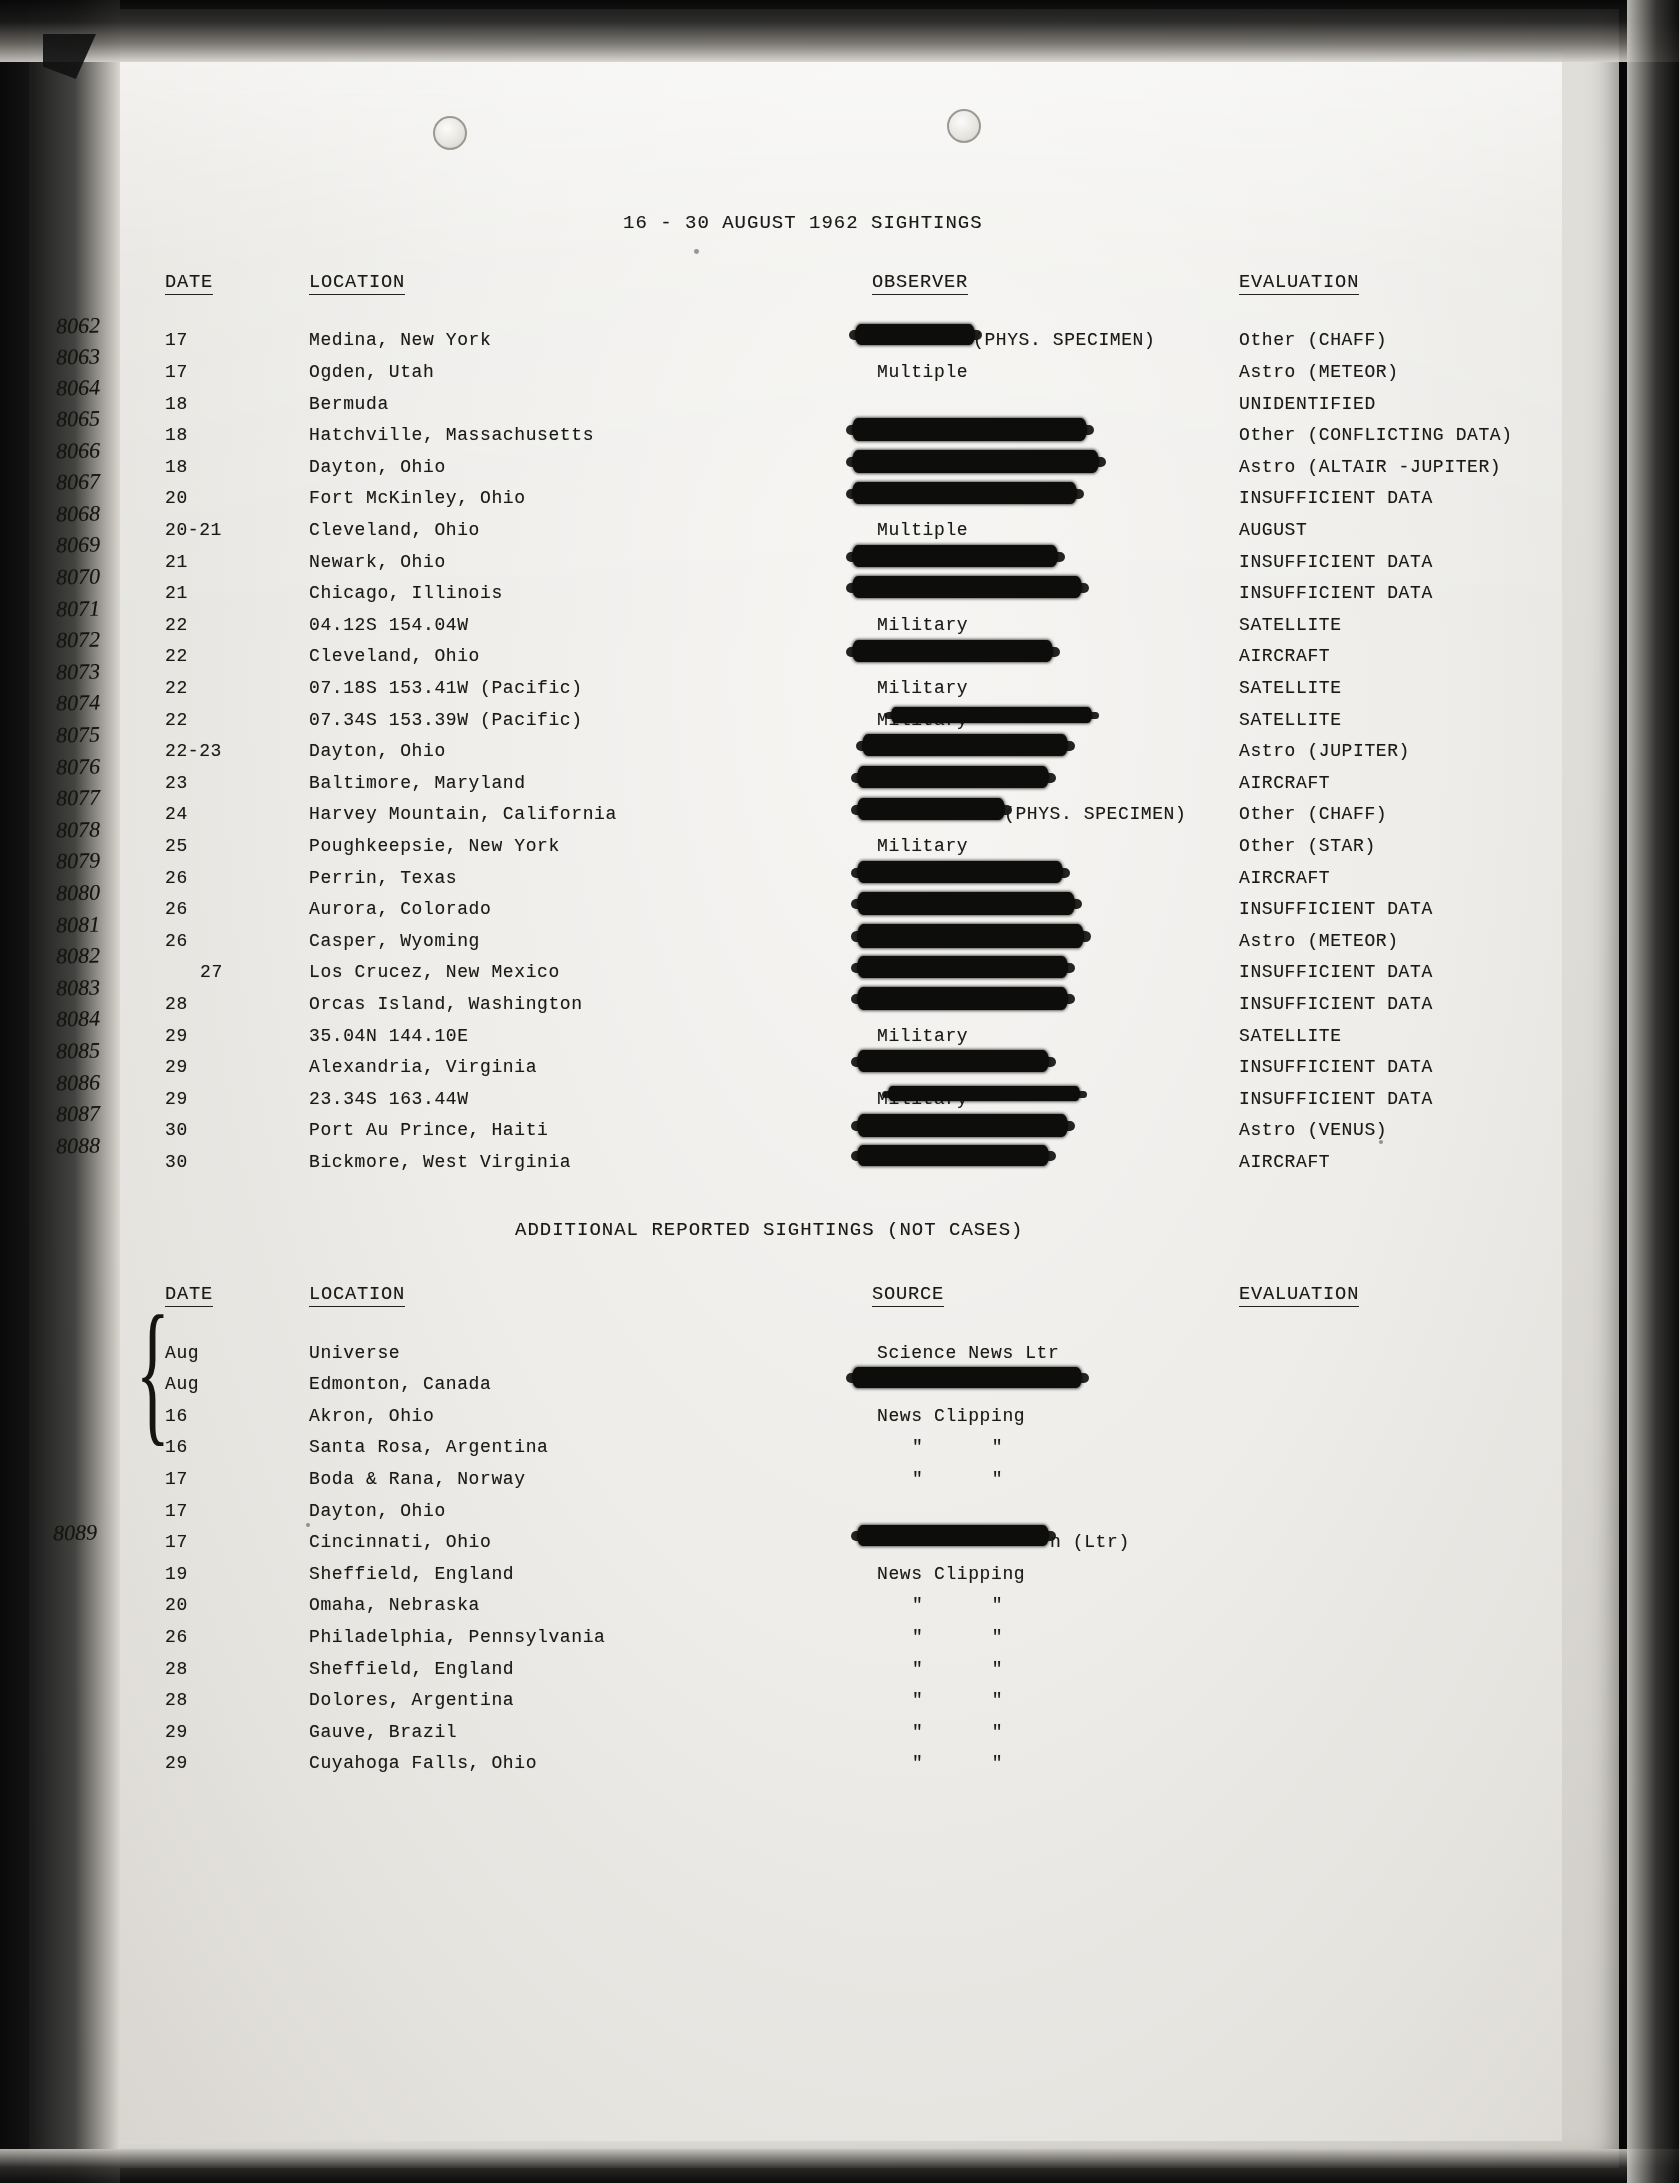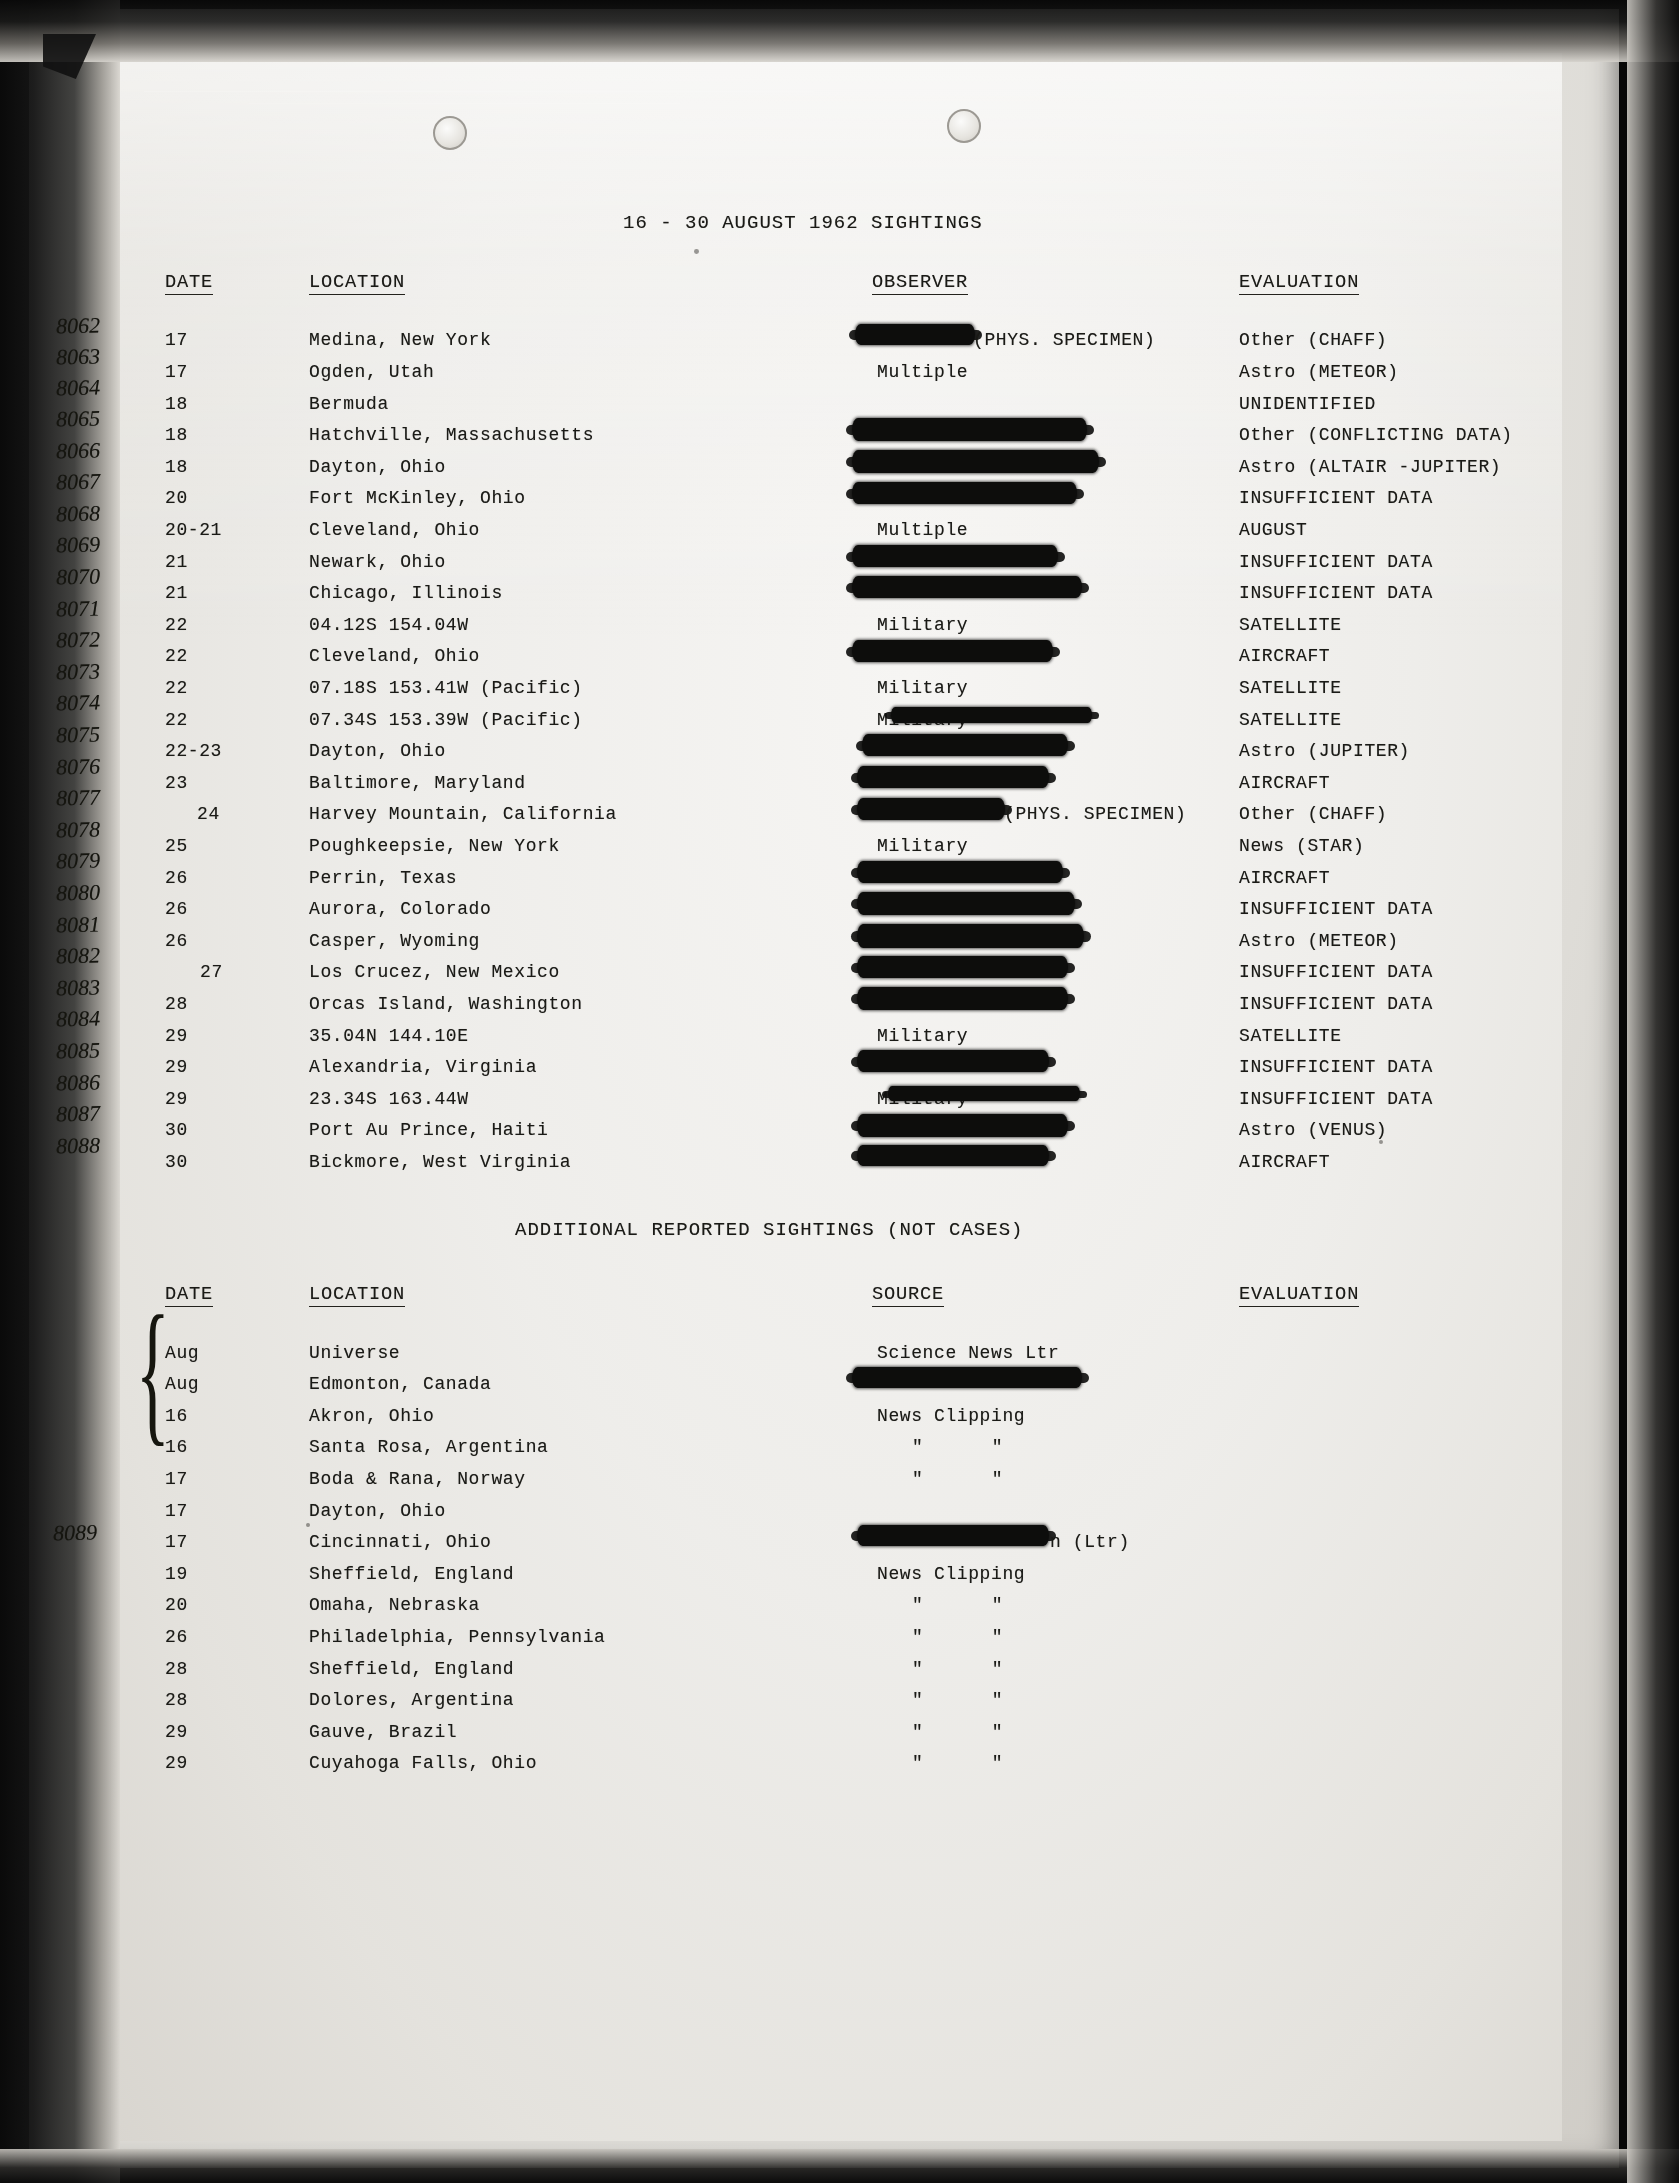--- a/index.html
+++ b/index.html
@@ -271,31 +271,31 @@
   <div class="redact" style="left:862px; top:734px; width:206px; height:22px;"></div>
   <div class="t" style="left:1239px; top:741px;">Astro (JUPITER)</div>
 
   <div class="t hand" style="left:56px; top:754px;">8076</div>
   <div class="t" style="left:165px; top:773px;">23</div>
   <div class="t" style="left:309px; top:773px;">Baltimore, Maryland</div>
   <div class="redact" style="left:857px; top:766px; width:192px; height:22px;"></div>
   <div class="t" style="left:1239px; top:773px;">AIRCRAFT</div>
 
   <div class="t hand" style="left:56px; top:785px;">8077</div>
-  <div class="t" style="left:165px; top:804px;margin-left:32px;">24</div>
+  <div class="t" style="left:165px; top:804px;">24</div>
   <div class="t" style="left:309px; top:804px;">Harvey Mountain, California</div>
   <div class="redact" style="left:857px; top:798px; width:148px; height:22px;"></div>
   <div class="t" style="left:1004px; top:804px;">(PHYS. SPECIMEN)</div>
   <div class="t" style="left:1239px; top:804px;">Other (CHAFF)</div>
 
   <div class="t hand" style="left:56px; top:817px;">8078</div>
   <div class="t" style="left:165px; top:836px;">25</div>
   <div class="t" style="left:309px; top:836px;">Poughkeepsie, New York</div>
   <div class="t" style="left:877px; top:836px;">Military</div>
-  <div class="t" style="left:1239px; top:836px;">News (STAR)</div>
+  <div class="t" style="left:1239px; top:836px;">Other (STAR)</div>
 
   <div class="t hand" style="left:56px; top:848px;">8079</div>
   <div class="t" style="left:165px; top:868px;">26</div>
   <div class="t" style="left:309px; top:868px;">Perrin, Texas</div>
   <div class="redact" style="left:857px; top:861px; width:206px; height:22px;"></div>
   <div class="t" style="left:1239px; top:868px;">AIRCRAFT</div>
 
   <div class="t hand" style="left:56px; top:880px;">8080</div>
   <div class="t" style="left:165px; top:899px;">26</div>
   <div class="t" style="left:309px; top:899px;">Aurora, Colorado</div>

